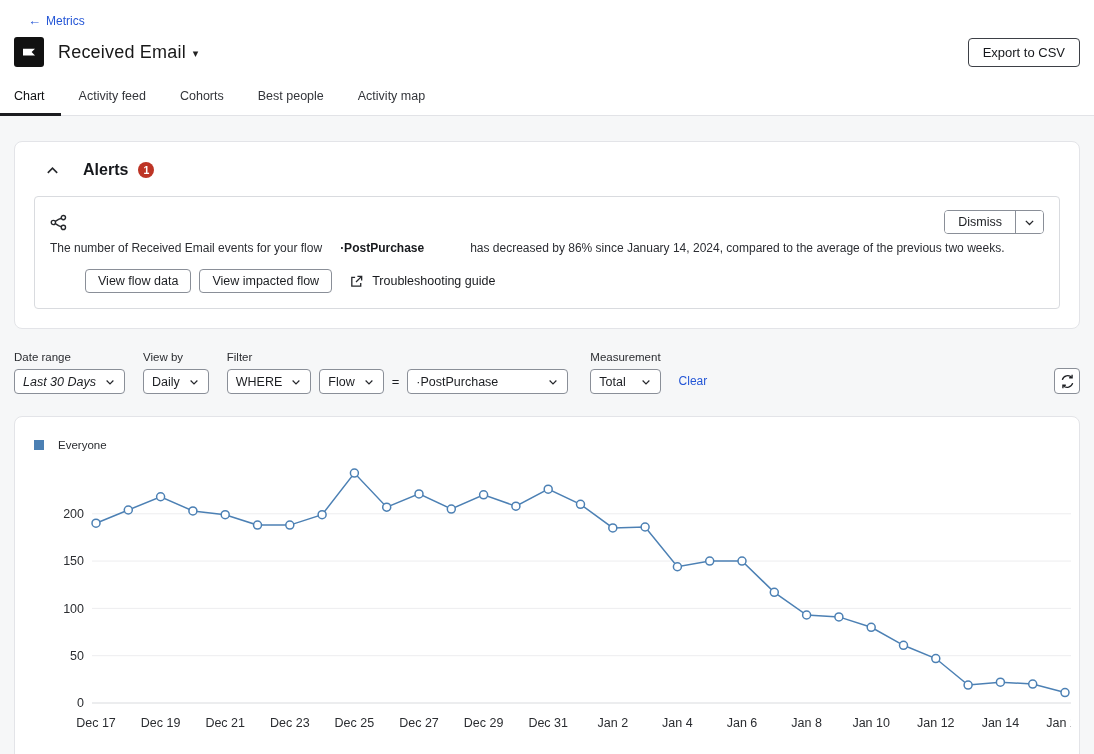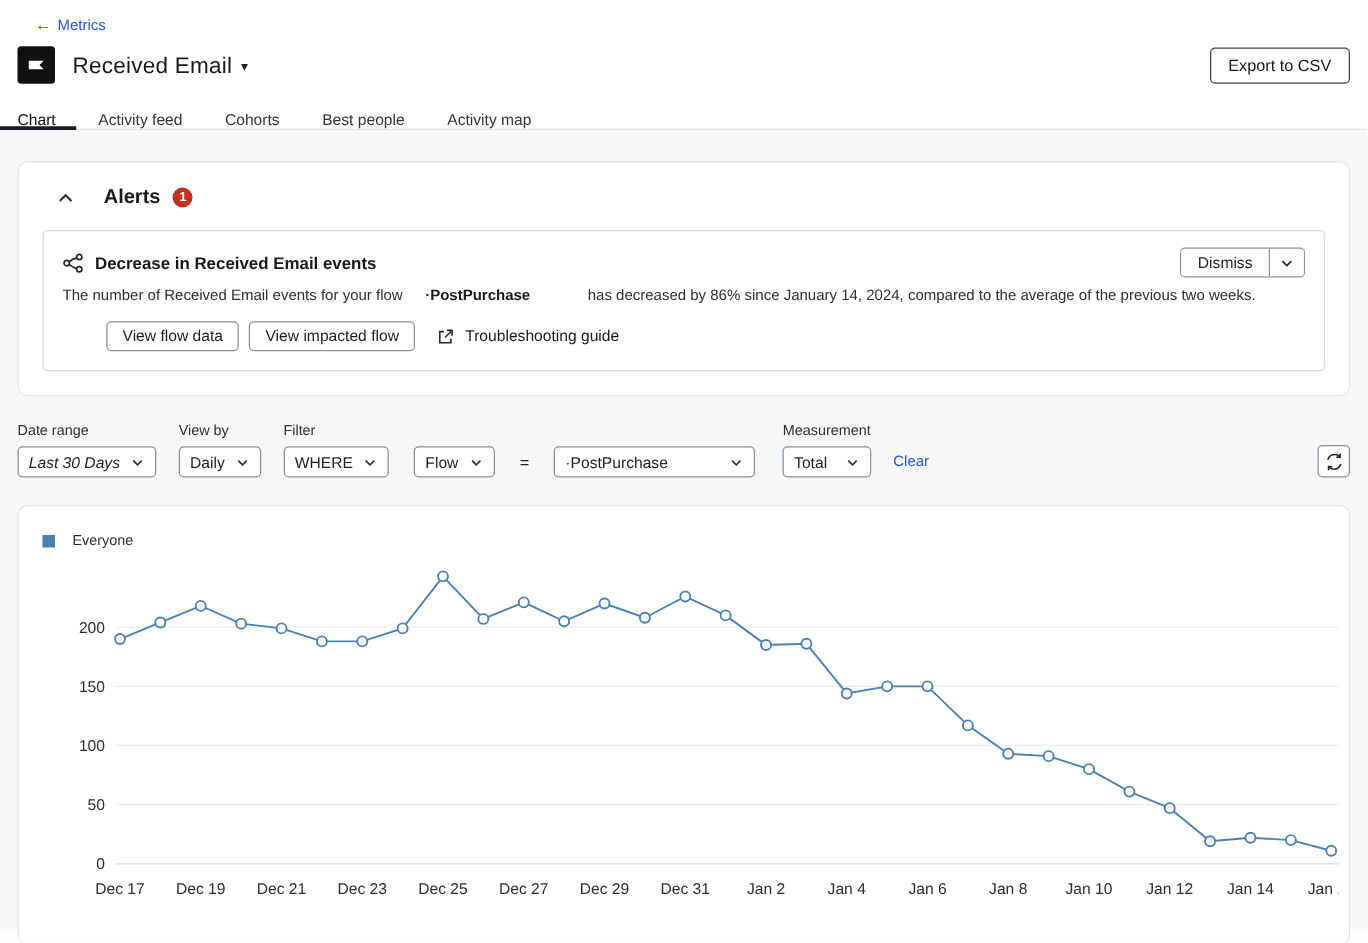--- a/index.html
+++ b/index.html
@@ -17,21 +17,21 @@
   .logo { width:30px; height:30px; background:#111; border-radius:3px; display:flex;
     align-items:center; justify-content:center; flex:0 0 auto; }
   .title-group { display:flex; align-items:center; gap:7px; margin-left:14px; cursor:pointer; }
   .page-title { font-size:18px; font-weight:400; color:#181818; letter-spacing:.2px; }
   .title-caret { font-size:11px; color:#222; padding-top:3px; }
   .export-btn { margin-left:auto; background:#fff; border:1px solid #3d4046; border-radius:4px;
     font-size:13px; padding:6px 14px; cursor:pointer; color:#16181c;
     font-family:inherit; }
 
   .tabs { display:flex; gap:34px; padding:22px 0 0 14px; border-bottom:1px solid #e2e3e7; }
-  .tab { font-size:12.5px; color:#33353a; cursor:pointer; position:relative; white-space:nowrap; }
+  .tab { font-size:12.5px; color:#33353a; padding-bottom:12px; cursor:pointer; position:relative; white-space:nowrap; }
   .tab.active { color:#101113; }
   .tab.active::after { content:""; position:absolute; left:-14px; right:-16px; bottom:-1px;
     height:3px; background:#1c1d20; }
 
   
   .content { background:#f6f7f8; padding:25px 14px 0 14px; height:639px; }
   .card { background:#fff; border:1px solid #e3e4e8; border-radius:8px; }
 
   
   .alerts-card { padding:19px 19px 19px 19px; }
@@ -127,21 +127,20 @@
 
     <div class="alert-box">
       <div class="alert-row1">
         <svg width="17" height="17" viewBox="0 0 16 16">
           <circle cx="3.2" cy="8" r="2" fill="none" stroke="#26282c" stroke-width="1.3"></circle>
           <circle cx="12.6" cy="3.4" r="2" fill="none" stroke="#26282c" stroke-width="1.3"></circle>
           <circle cx="12.6" cy="12.6" r="2" fill="none" stroke="#26282c" stroke-width="1.3"></circle>
           <path d="M5 7 L8 5 L10.8 4" fill="none" stroke="#26282c" stroke-width="1.3"></path>
           <path d="M5 9 L8 11 L10.8 12.2" fill="none" stroke="#26282c" stroke-width="1.3"></path>
         </svg>
-        <span class="alert-title">Decrease in Received Email events</span>
         <span class="split-btn">
           <button class="main">Dismiss</button>
           <button class="caret">
             <svg width="13" height="13" viewBox="0 0 16 16">
               <polyline points="3.5,6 8,10.5 12.5,6" fill="none" stroke="#26282c" stroke-width="1.6"></polyline>
             </svg>
           </button>
         </span>
       </div>
 
@@ -180,21 +179,21 @@
       <div class="select" style="min-width:55px;">
         <span>Daily</span>
         <svg width="12" height="12" viewBox="0 0 16 16">
             <polyline points="3.5,6 8,10.5 12.5,6" fill="none" stroke="#26282c" stroke-width="1.6"></polyline>
           </svg>
       </div>
     </div>
 
     <div class="fgroup">
       <span class="flabel">Filter</span>
-      <div style="display:flex; align-items:center; gap:20px;">
+      <div style="display:flex; align-items:center; gap:8px;">
         <div class="select" style="min-width:68px;">
           <span>WHERE</span>
           <svg width="12" height="12" viewBox="0 0 16 16">
               <polyline points="3.5,6 8,10.5 12.5,6" fill="none" stroke="#26282c" stroke-width="1.6"></polyline>
             </svg>
         </div>
         <div class="select" style="min-width:55px;">
           <span>Flow</span>
           <svg width="12" height="12" viewBox="0 0 16 16">
               <polyline points="3.5,6 8,10.5 12.5,6" fill="none" stroke="#26282c" stroke-width="1.6"></polyline>

